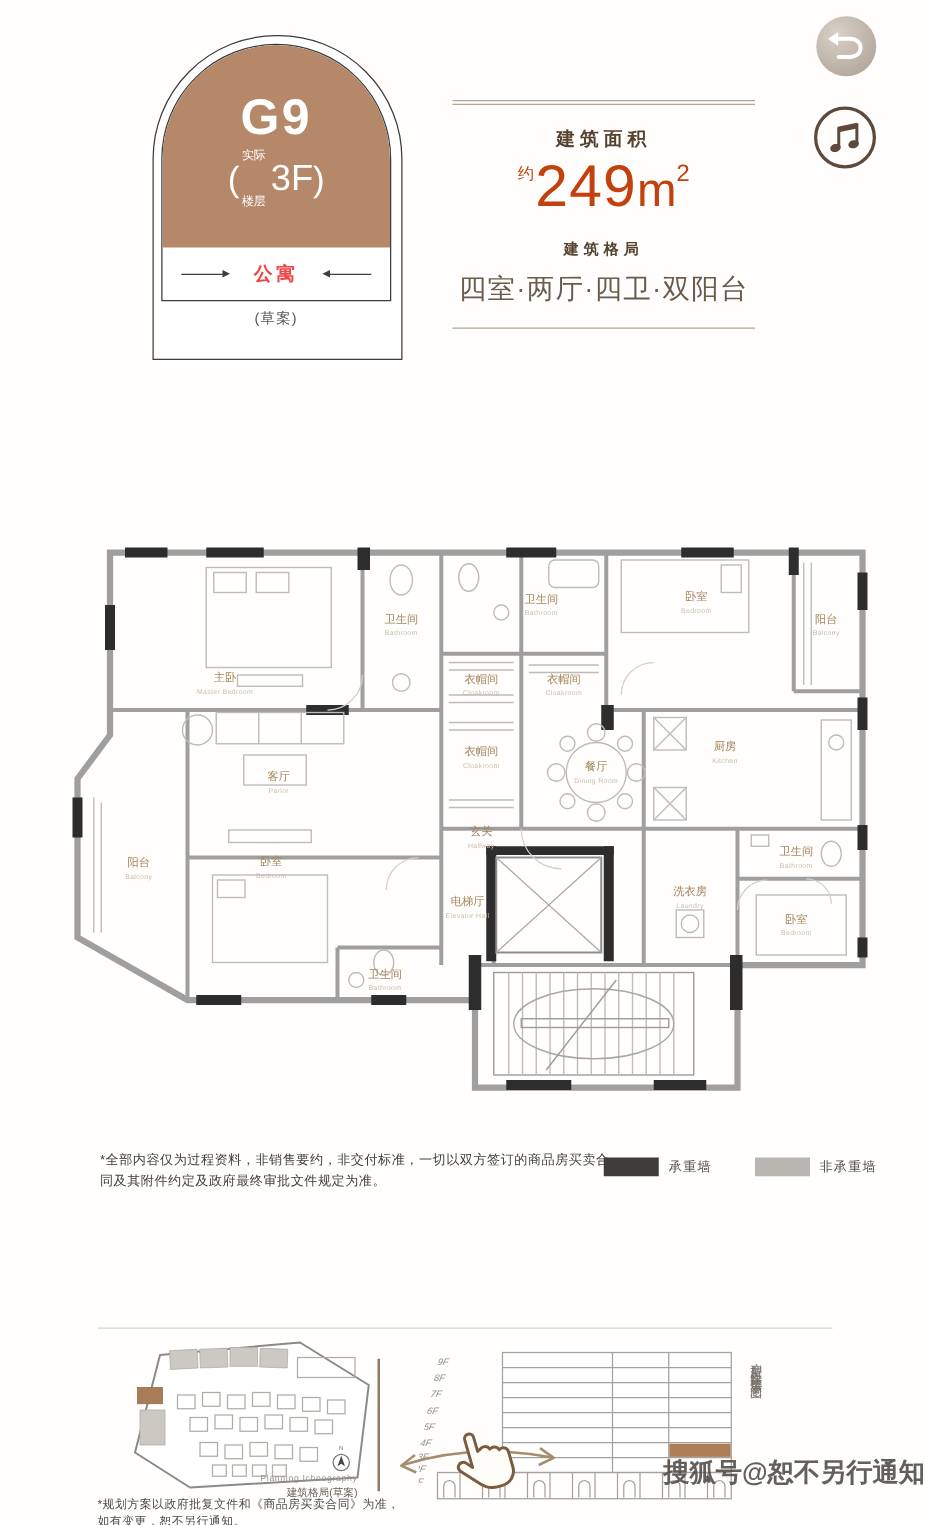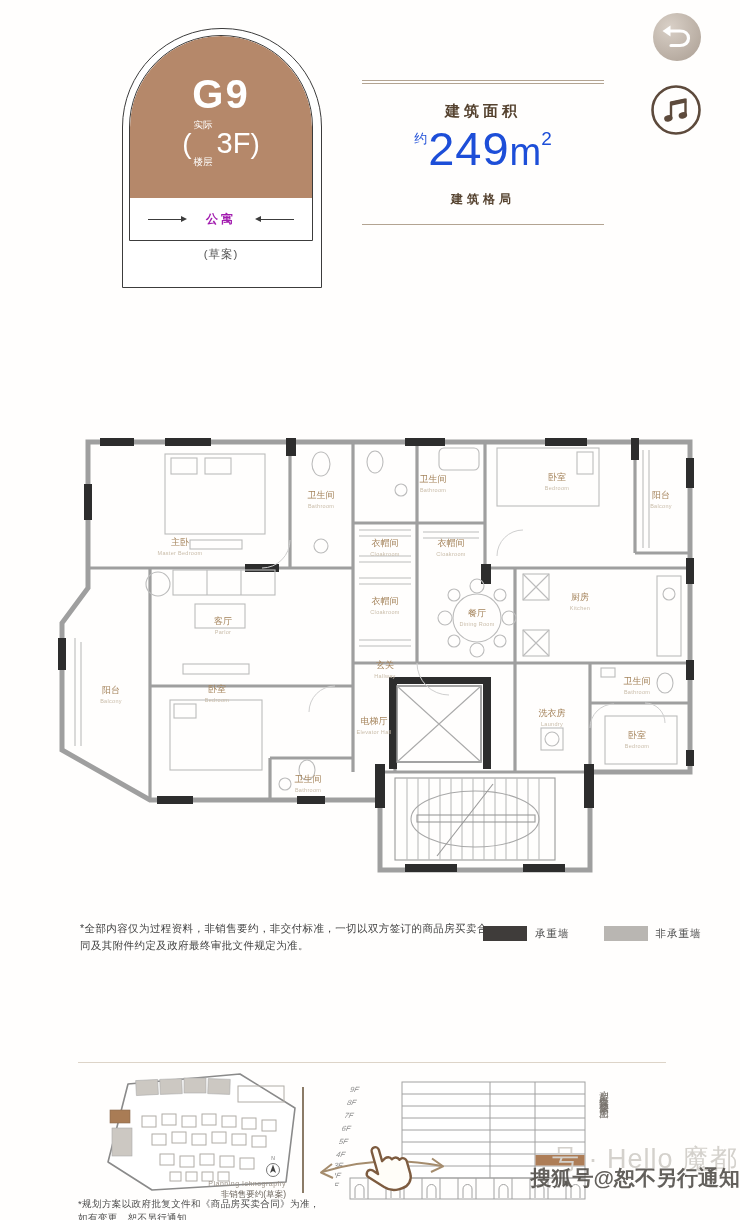--- a/index.html
+++ b/index.html
@@ -13,29 +13,29 @@
   .badge-arch{left:0;top:0;width:182px;height:162px;background:#b5886a;border-radius:91px 91px 0 0;text-align:center;color:#fff;}
   .badge-unit{margin-top:38px;font-size:40px;font-weight:bold;letter-spacing:2px;line-height:1;}
   .badge-floor-row{display:flex;justify-content:center;align-items:center;margin-top:6px;color:#fff;}
   .badge-paren{font-size:28px;font-weight:300;line-height:1;}
   .badge-note{display:flex;flex-direction:column;font-size:9.5px;line-height:1.15;margin:0 2px;gap:26px;}
   .badge-floor{font-size:29px;font-weight:400;line-height:1;margin-left:2px;}
   .badge-cat-row{position:absolute;left:0;top:162px;width:182px;height:42px;display:flex;align-items:center;justify-content:center;}
   .cat-line{width:34px;height:1px;background:#3c3c3c;position:relative;}
   .cat-line.l::after{content:"";position:absolute;right:-5px;top:-2.5px;border-left:6px solid #3c3c3c;border-top:3px solid transparent;border-bottom:3px solid transparent;}
   .cat-line.r::before{content:"";position:absolute;left:-5px;top:-2.5px;border-right:6px solid #3c3c3c;border-top:3px solid transparent;border-bottom:3px solid transparent;}
-  .badge-cat{font-size:12px;font-weight:bold;color:#a21caf;letter-spacing:3px;margin:0 24px;}
+  .badge-cat{font-size:15px;font-weight:bold;color:#ef4444;letter-spacing:3px;margin:0 24px;}
   .badge-draft{left:0;top:218px;width:196px;text-align:center;font-size:11.5px;color:#555;letter-spacing:1px;}
 
   
   .info{left:362px;top:80px;width:242px;text-align:center;}
   .dline{border-top:1px solid #b3a492;}
   .dline2{border-top:1px solid #b3a492;margin-top:2px;}
   .info-label{margin-top:18px;font-size:15px;font-weight:600;color:#55422f;letter-spacing:4px;}
-  .area-row{margin-top:2px;color:#1d4ed8;line-height:1.1;}
+  .area-row{margin-top:2px;color:#c2410c;line-height:1.1;}
   .area-approx{font-size:13px;vertical-align:22px;margin-right:1px;}
   .area-value{font-size:47px;letter-spacing:1px;}
   .area-unit{font-size:38px;}
   .area-sup{font-size:19px;vertical-align:20px;}
   .layout-label{margin-top:16px;font-size:12px;font-weight:600;color:#55422f;letter-spacing:4px;}
   .layout-value{margin-top:8px;font-size:22px;color:#6a5c4c;letter-spacing:1px;}
   .info .bottom-line{margin-top:16px;border-top:1px solid #b3a492;}
 
   .ctl-btn{cursor:pointer;}
 
@@ -88,20 +88,21 @@
   </div>
 
   <div class="abs info">
     <div class="dline"></div>
     <div class="dline2"></div>
     <div class="info-label">建筑面积</div>
     <div class="area-row">
       <span class="area-approx">约</span><span class="area-value">249</span><span class="area-unit">m</span><span class="area-sup">2</span>
     </div>
     <div class="layout-label">建筑格局</div>
+    <div class="layout-value">四室·两厅·四卫·双阳台</div>
     <div class="bottom-line"></div>
   </div>
 
   <div class="abs ctl-btn" style="left:652px;top:12px;width:50px;height:50px;">
     <svg width="50" height="50" viewBox="0 0 50 50">
       <defs>
         <radialGradient id="bg1" cx="35%" cy="30%" r="80%">
           <stop offset="0%" stop-color="#d9d0c7"></stop>
             <stop offset="100%" stop-color="#b2a69b"></stop>
         </radialGradient>
@@ -344,21 +345,21 @@
         <rect x="112" y="102" width="11" height="9"></rect>
         <rect x="128" y="102" width="11" height="9"></rect>
     </g>
     <g>
       <text x="183" y="90" font-size="5" fill="#777" text-anchor="middle">N</text>
       <circle cx="183" cy="100" r="6.5" fill="#fff" stroke="#777" stroke-width="1"></circle>
       <polygon points="183,94.5 180,103 183,101 186,103" fill="#444"></polygon>
     </g>
   </svg>
   <div class="abs caption-en">Planning Ichnography</div>
-  <div class="abs caption-cn">非销售要约(草案)</div>
+  <div class="abs caption-cn">建筑格局(草案)</div>
   <div class="abs plan-note">
     <div>*规划方案以政府批复文件和《商品房买卖合同》为准，</div>
     <div>如有变更，恕不另行通知。</div>
   </div>
 
   <div class="abs v-div"></div>
 
   <svg class="abs" style="left:335px;top:1070px;" width="290" height="150" viewBox="0 0 290 150">
     <g>
       <text class="fl" x="28" y="22" transform="skewX(-12)">9F</text>
@@ -389,16 +390,15 @@
     <g fill="none" stroke="#a58c6d" stroke-width="2">
       <path d="M14 30 Q72 12 134 24"></path>
       <path d="M24 22 L13 30.5 L25 36" stroke-linejoin="round"></path>
       <path d="M124 16.5 L135 24.3 L123 30" stroke-linejoin="round"></path>
     </g>
     <g transform="translate(48,6) rotate(-16) scale(0.74)">
       <path d="M24 6 C21.2 6 19 8.2 19 11 V42 L13.5 35.5 C11.3 33 7.4 33 5.4 35.5 C3.7 37.6 3.8 40.6 5.6 42.6 L22 61 C26.5 66.2 33 69.5 40 69.5 L45 69.5 C53.8 69.5 61 62.3 61 53.5 V36 C61 32.9 58.5 30.4 55.4 30.4 C54.2 30.4 53 30.8 52.1 31.5 C51.3 28.8 48.8 26.9 45.9 26.9 C44.6 26.9 43.4 27.3 42.4 28 C41.5 25.5 39.1 23.8 36.4 23.8 C35.5 23.8 34.6 24 33.8 24.4 L29 26.8 V11 C29 8.2 26.8 6 24 6 Z" fill="#fffdf8" stroke="#7d5b3f" stroke-width="3.2" stroke-linejoin="round"></path>
     </g>
   </svg>
 
-  <div class="abs wm-light">号 · Hello 魔都</div>
   <div class="abs wm-dark">搜狐号@恕不另行通知</div>
 
 </div>
 
 </body></html>

